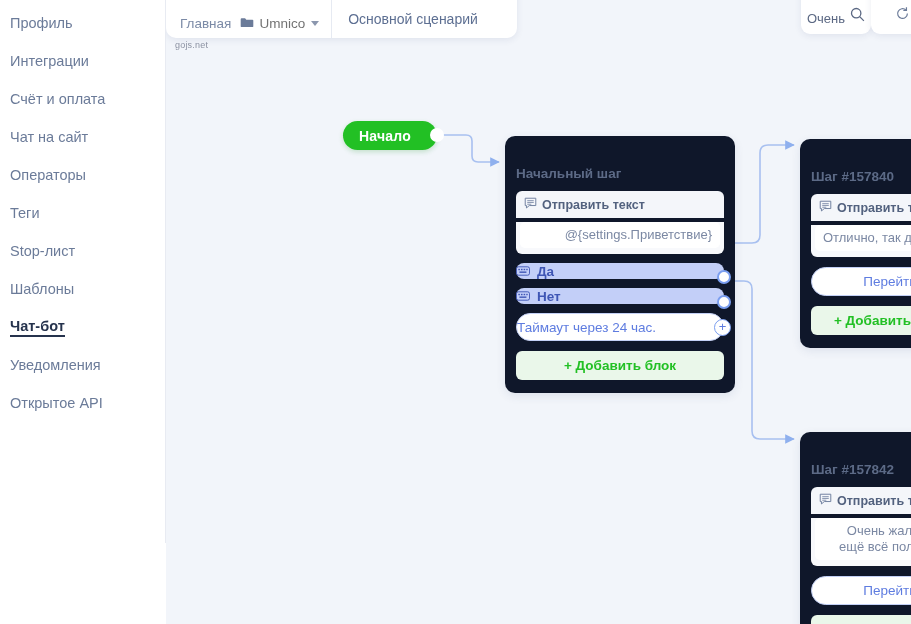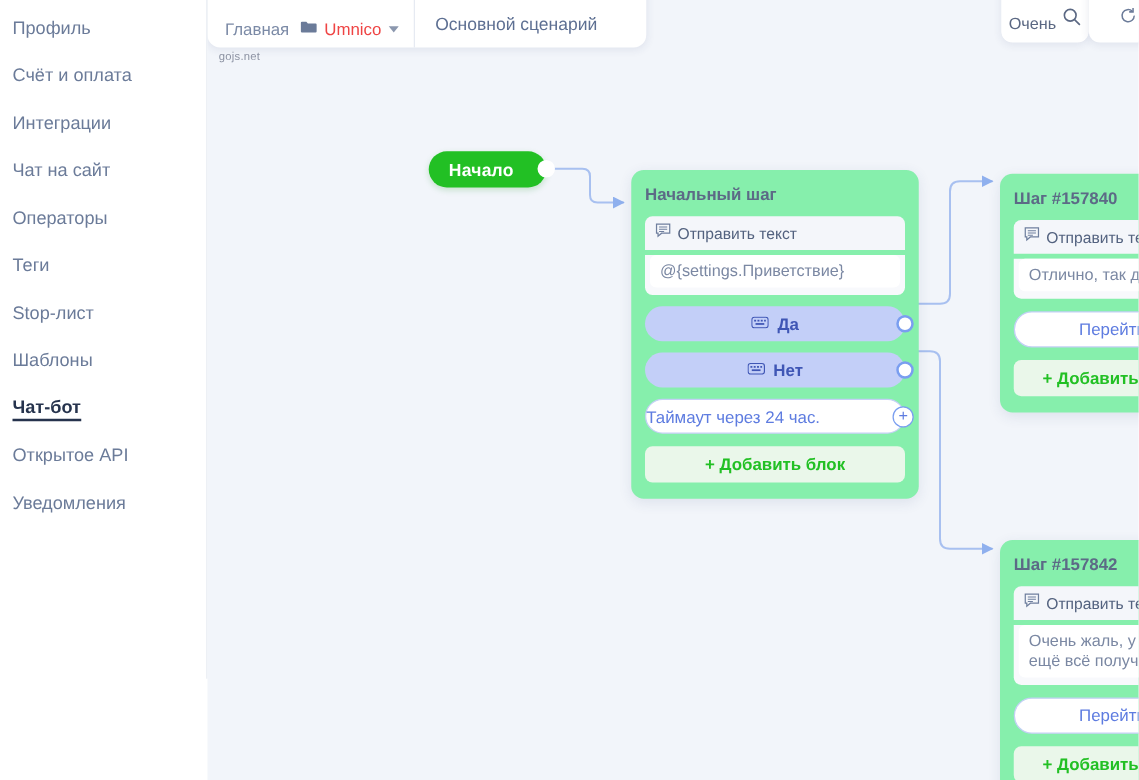--- a/index.html
+++ b/index.html
@@ -66,21 +66,21 @@
     height: 46px; padding: 16px 12px 0 14px;
     gap: 9px;
     border-right: 1px solid #e6eaf2;
   }
   .tb-link {
     font-size: 13.5px; color: #7b8aa6; cursor: pointer; white-space: nowrap;
   }
   .folder-group {
     display: flex; align-items: center; gap: 5px; cursor: pointer;
   }
-  .folder-name { font-size: 13.5px; color: #ef4444; white-space: nowrap; }
+  .folder-name { font-size: 13.5px; color: #737373; white-space: nowrap; }
   .caret {
     width: 0; height: 0;
     border-left: 4px solid transparent;
     border-right: 4px solid transparent;
     border-top: 5px solid #8b97ae;
     margin-left: 1px;
   }
   .tb-right {
     display: flex; align-items: center;
     height: 38px; padding: 0 16px;
@@ -132,64 +132,65 @@
     border-radius: 50%;
     background: #fff;
     border: 2px solid #7a9ef0;
     cursor: pointer;
   }
   #start-node .port { right: -7px; top: 7px; border-color: #fff; background: #fff; }
 
   
   .card {
     position: absolute;
-    background: #86efac;
+    background: #0f172a;
     border-radius: 10px;
     box-shadow: 0 3px 10px rgba(45,65,120,.10);
-    padding: 12px 11px 13px 11px;
+    padding: 30px 11px 13px 11px;
   }
   .card-title {
     font-size: 13.5px; color: #5c6a86; font-weight: 600;
     margin-bottom: 10px;
     white-space: nowrap;
   }
   .block-header {
     display: flex; align-items: center; gap: 5px;
     background: #f4f6fa;
     border-radius: 6px 6px 0 0;
     padding: 5px 8px 4px 8px;
   }
   .block-header .htext {
-    font-size: 12.5px; color: #53627f; font-weight: 400;
+    font-size: 12.5px; color: #53627f; font-weight: 700;
     white-space: nowrap;
   }
   .block-body {
     background: #f8f9fc;
     border-radius: 0 0 6px 6px;
     padding: 0 0 6px 0;
+    text-align: right;
   }
   .text-field {
     background: #fff;
     border-radius: 5px;
     margin: 4px 4px 0 4px;
     padding: 5px 8px;
     font-size: 13px; color: #7b88a3;
     line-height: 16px;
     white-space: nowrap;
     cursor: text;
   }
   .text-field.wrap { white-space: normal; }
 
   .opt-btn {
     position: relative;
     background: #c3cff8;
     border-radius: 16px;
-    height: 28px;
+    height: 16px;
     margin-top: 9px;
-    display: flex; align-items: center; justify-content: center;
+    display: flex; align-items: center; justify-content: flex-start;
     gap: 7px;
     cursor: pointer;
   }
   .opt-btn .otext { font-size: 13.5px; color: #3f56b5; font-weight: 600; }
   .opt-btn .port { right: -7px; top: 7px; }
 
   .timeout-btn {
     position: relative;
     background: #fff;
     border: 1px solid #c3d0f5;
@@ -243,48 +244,48 @@
 </head>
 <body>
 
 <div id="app">
 
   <nav id="sidebar">
     <div class="nav-item">
       <span class="nav-label">Профиль</span>
     </div>
     <div class="nav-item">
+      <span class="nav-label">Интеграции</span>
+    </div>
+    <div class="nav-item">
       <span class="nav-label">Счёт и оплата</span>
-    </div>
-    <div class="nav-item">
-      <span class="nav-label">Интеграции</span>
     </div>
     <div class="nav-item">
       <span class="nav-label">Чат на сайт</span>
     </div>
     <div class="nav-item">
       <span class="nav-label">Операторы</span>
     </div>
     <div class="nav-item">
       <span class="nav-label">Теги</span>
     </div>
     <div class="nav-item">
       <span class="nav-label">Stop-лист</span>
     </div>
     <div class="nav-item">
       <span class="nav-label">Шаблоны</span>
     </div>
     <div class="nav-item active">
       <span class="nav-label">Чат-бот</span>
     </div>
     <div class="nav-item">
+      <span class="nav-label">Уведомления</span>
+    </div>
+    <div class="nav-item">
       <span class="nav-label">Открытое API</span>
-    </div>
-    <div class="nav-item">
-      <span class="nav-label">Уведомления</span>
     </div>
   </nav>
 
   <div id="canvas">
 
     <div id="watermark">gojs.net</div>
 
     <svg id="links">
       <defs>
         <marker id="arrow" markerWidth="7" markerHeight="7" refX="5.5" refY="3" orient="auto">

